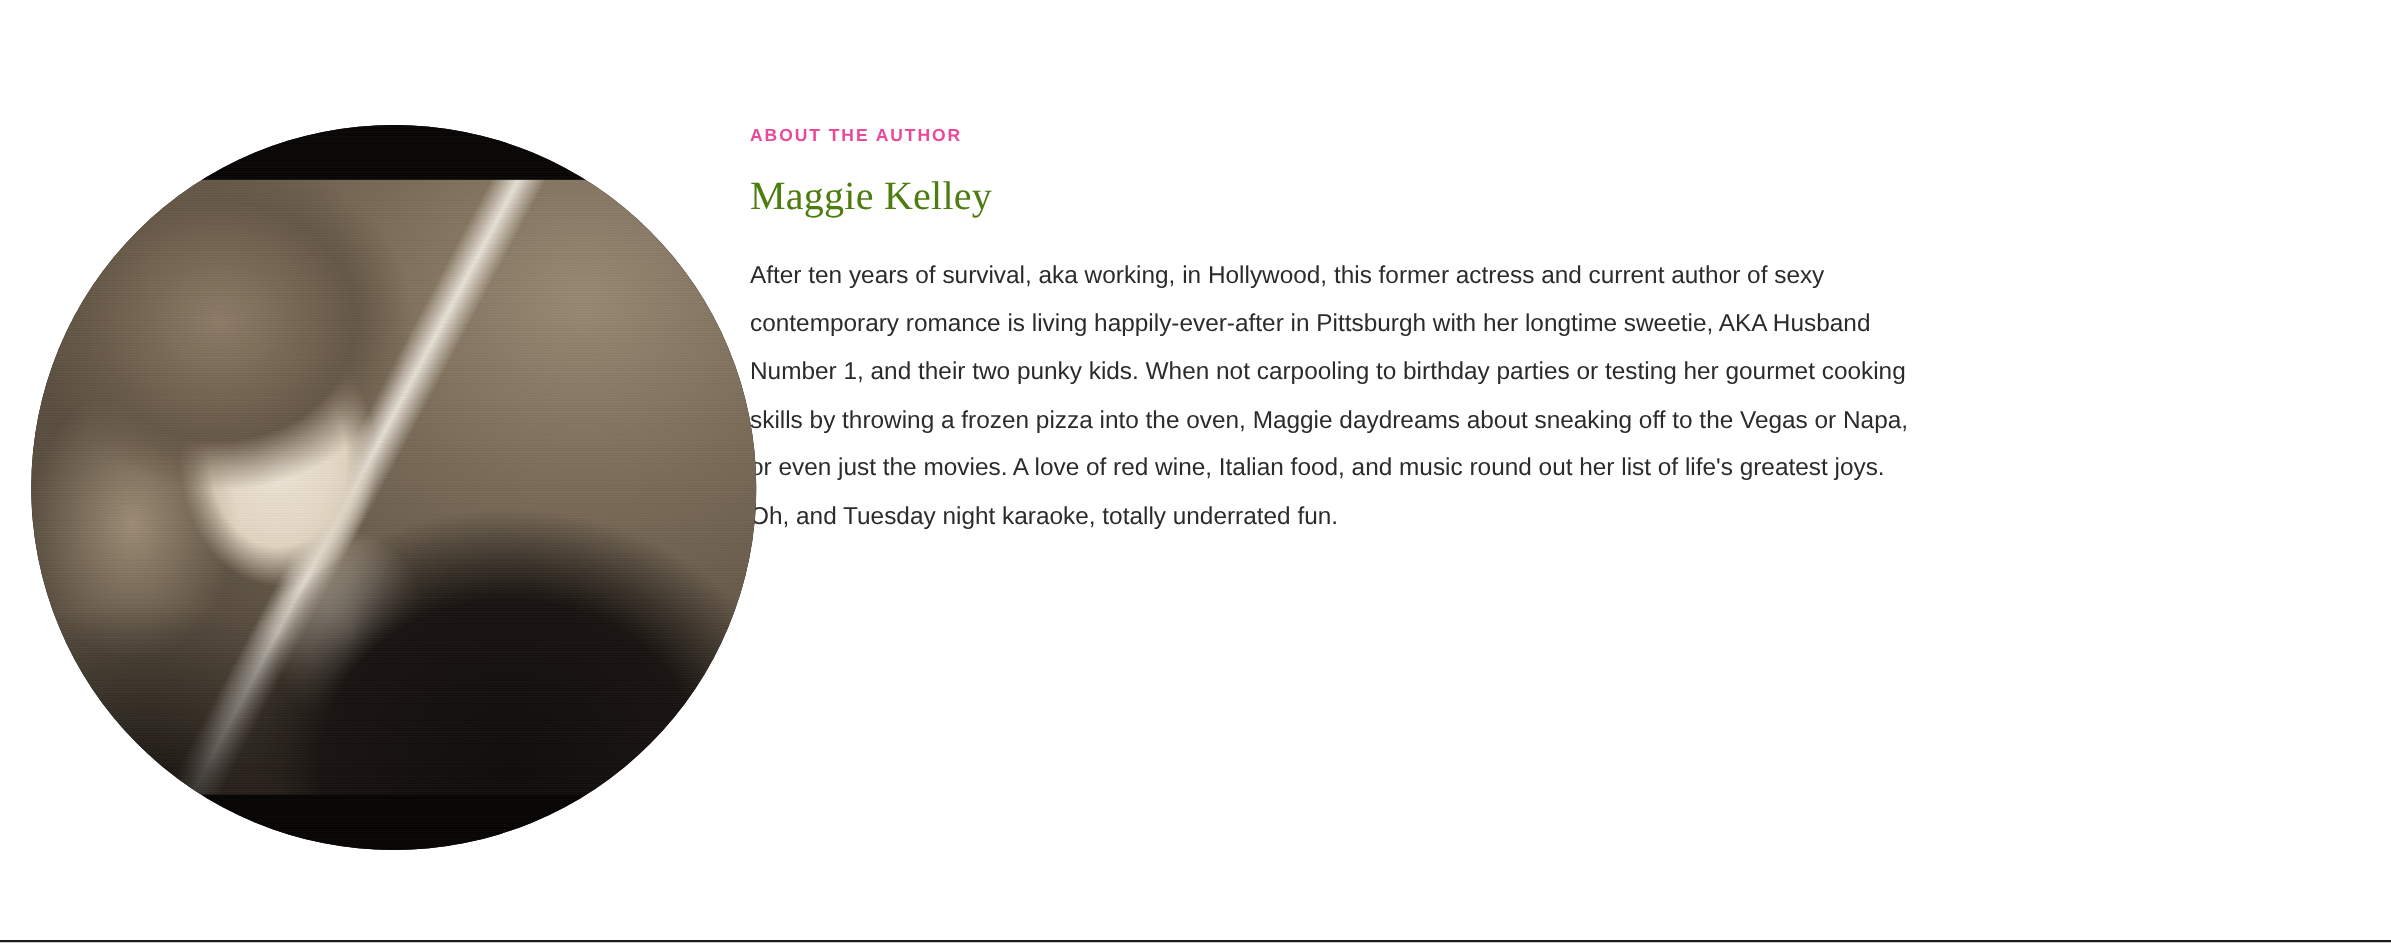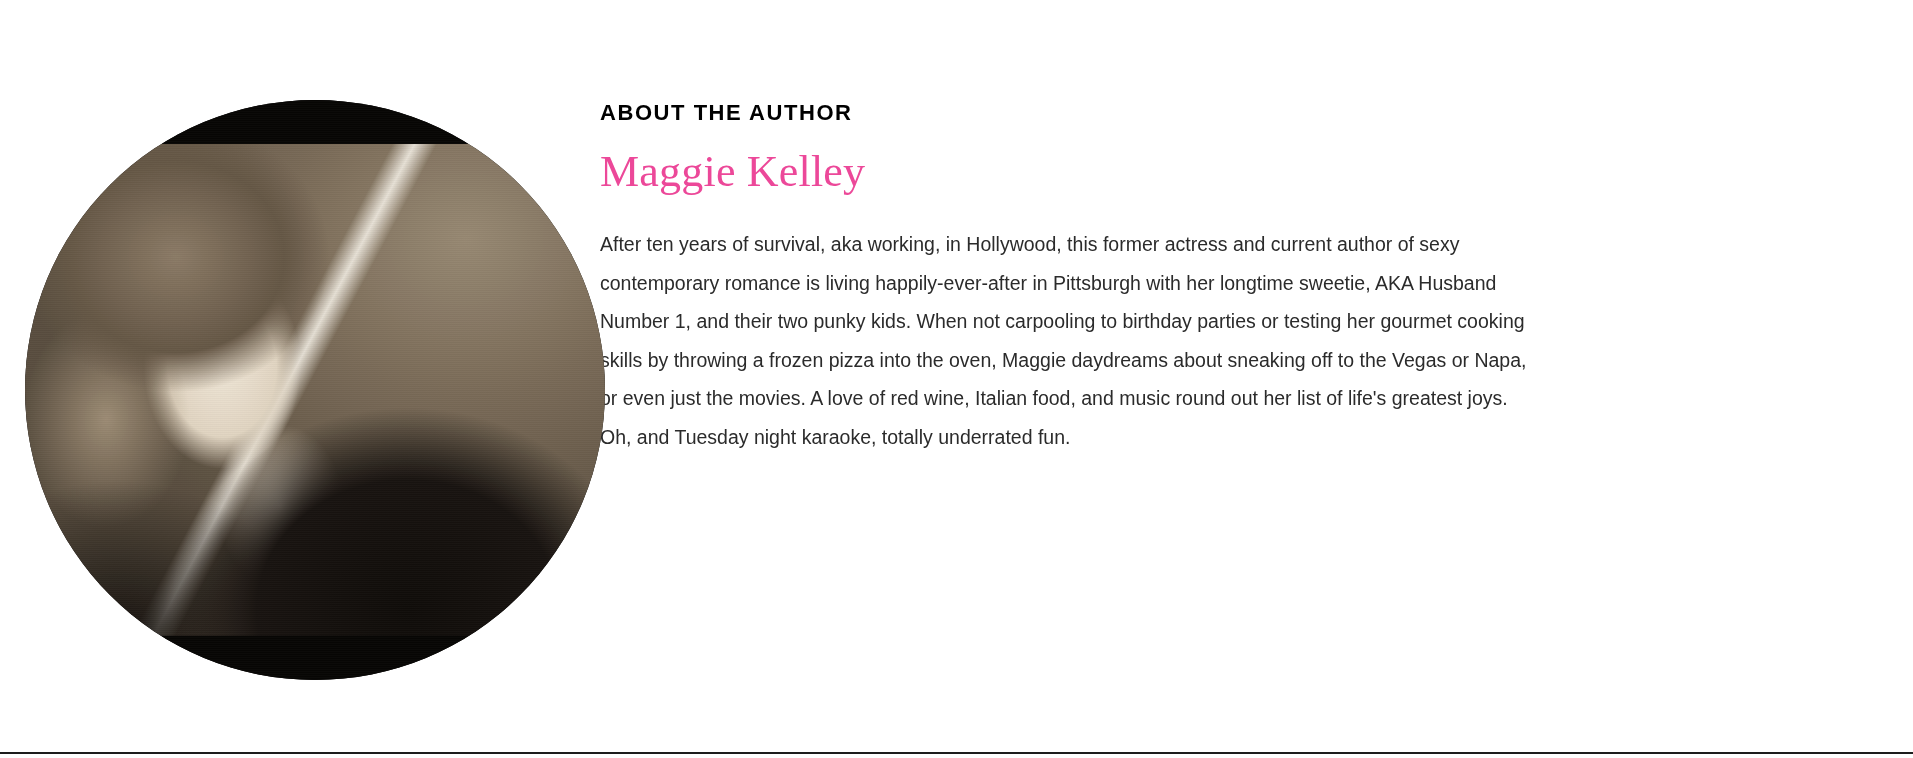--- a/index.html
+++ b/index.html
@@ -90,35 +90,35 @@
 
   
   .text-col {
     flex: 1 1 auto;
     padding-top: 100px;
     padding-right: 380px;
     box-sizing: border-box;
   }
 
   .eyebrow {
-    color: #000000;
-    font-size: 22px;
+    color: #ec4899;
+    font-size: 14px;
     font-weight: 700;
     letter-spacing: 1.55px;
     text-transform: uppercase;
     margin: 0 0 20px 0;
     line-height: 1.2;
   }
 
   .author-name {
     font-family: "Liberation Serif", serif;
     font-weight: 400;
-    font-size: 44px;
+    font-size: 32px;
     line-height: 1.2;
-    color: #ec4899;
+    color: #4d7c0f;
     margin: 0 0 26px 0;
     letter-spacing: .2px;
   }
 
   .bio {
     font-size: 19.5px;
     line-height: 38.5px;
     color: #2b2b2b;
     margin: 0;
     max-width: 1210px;

